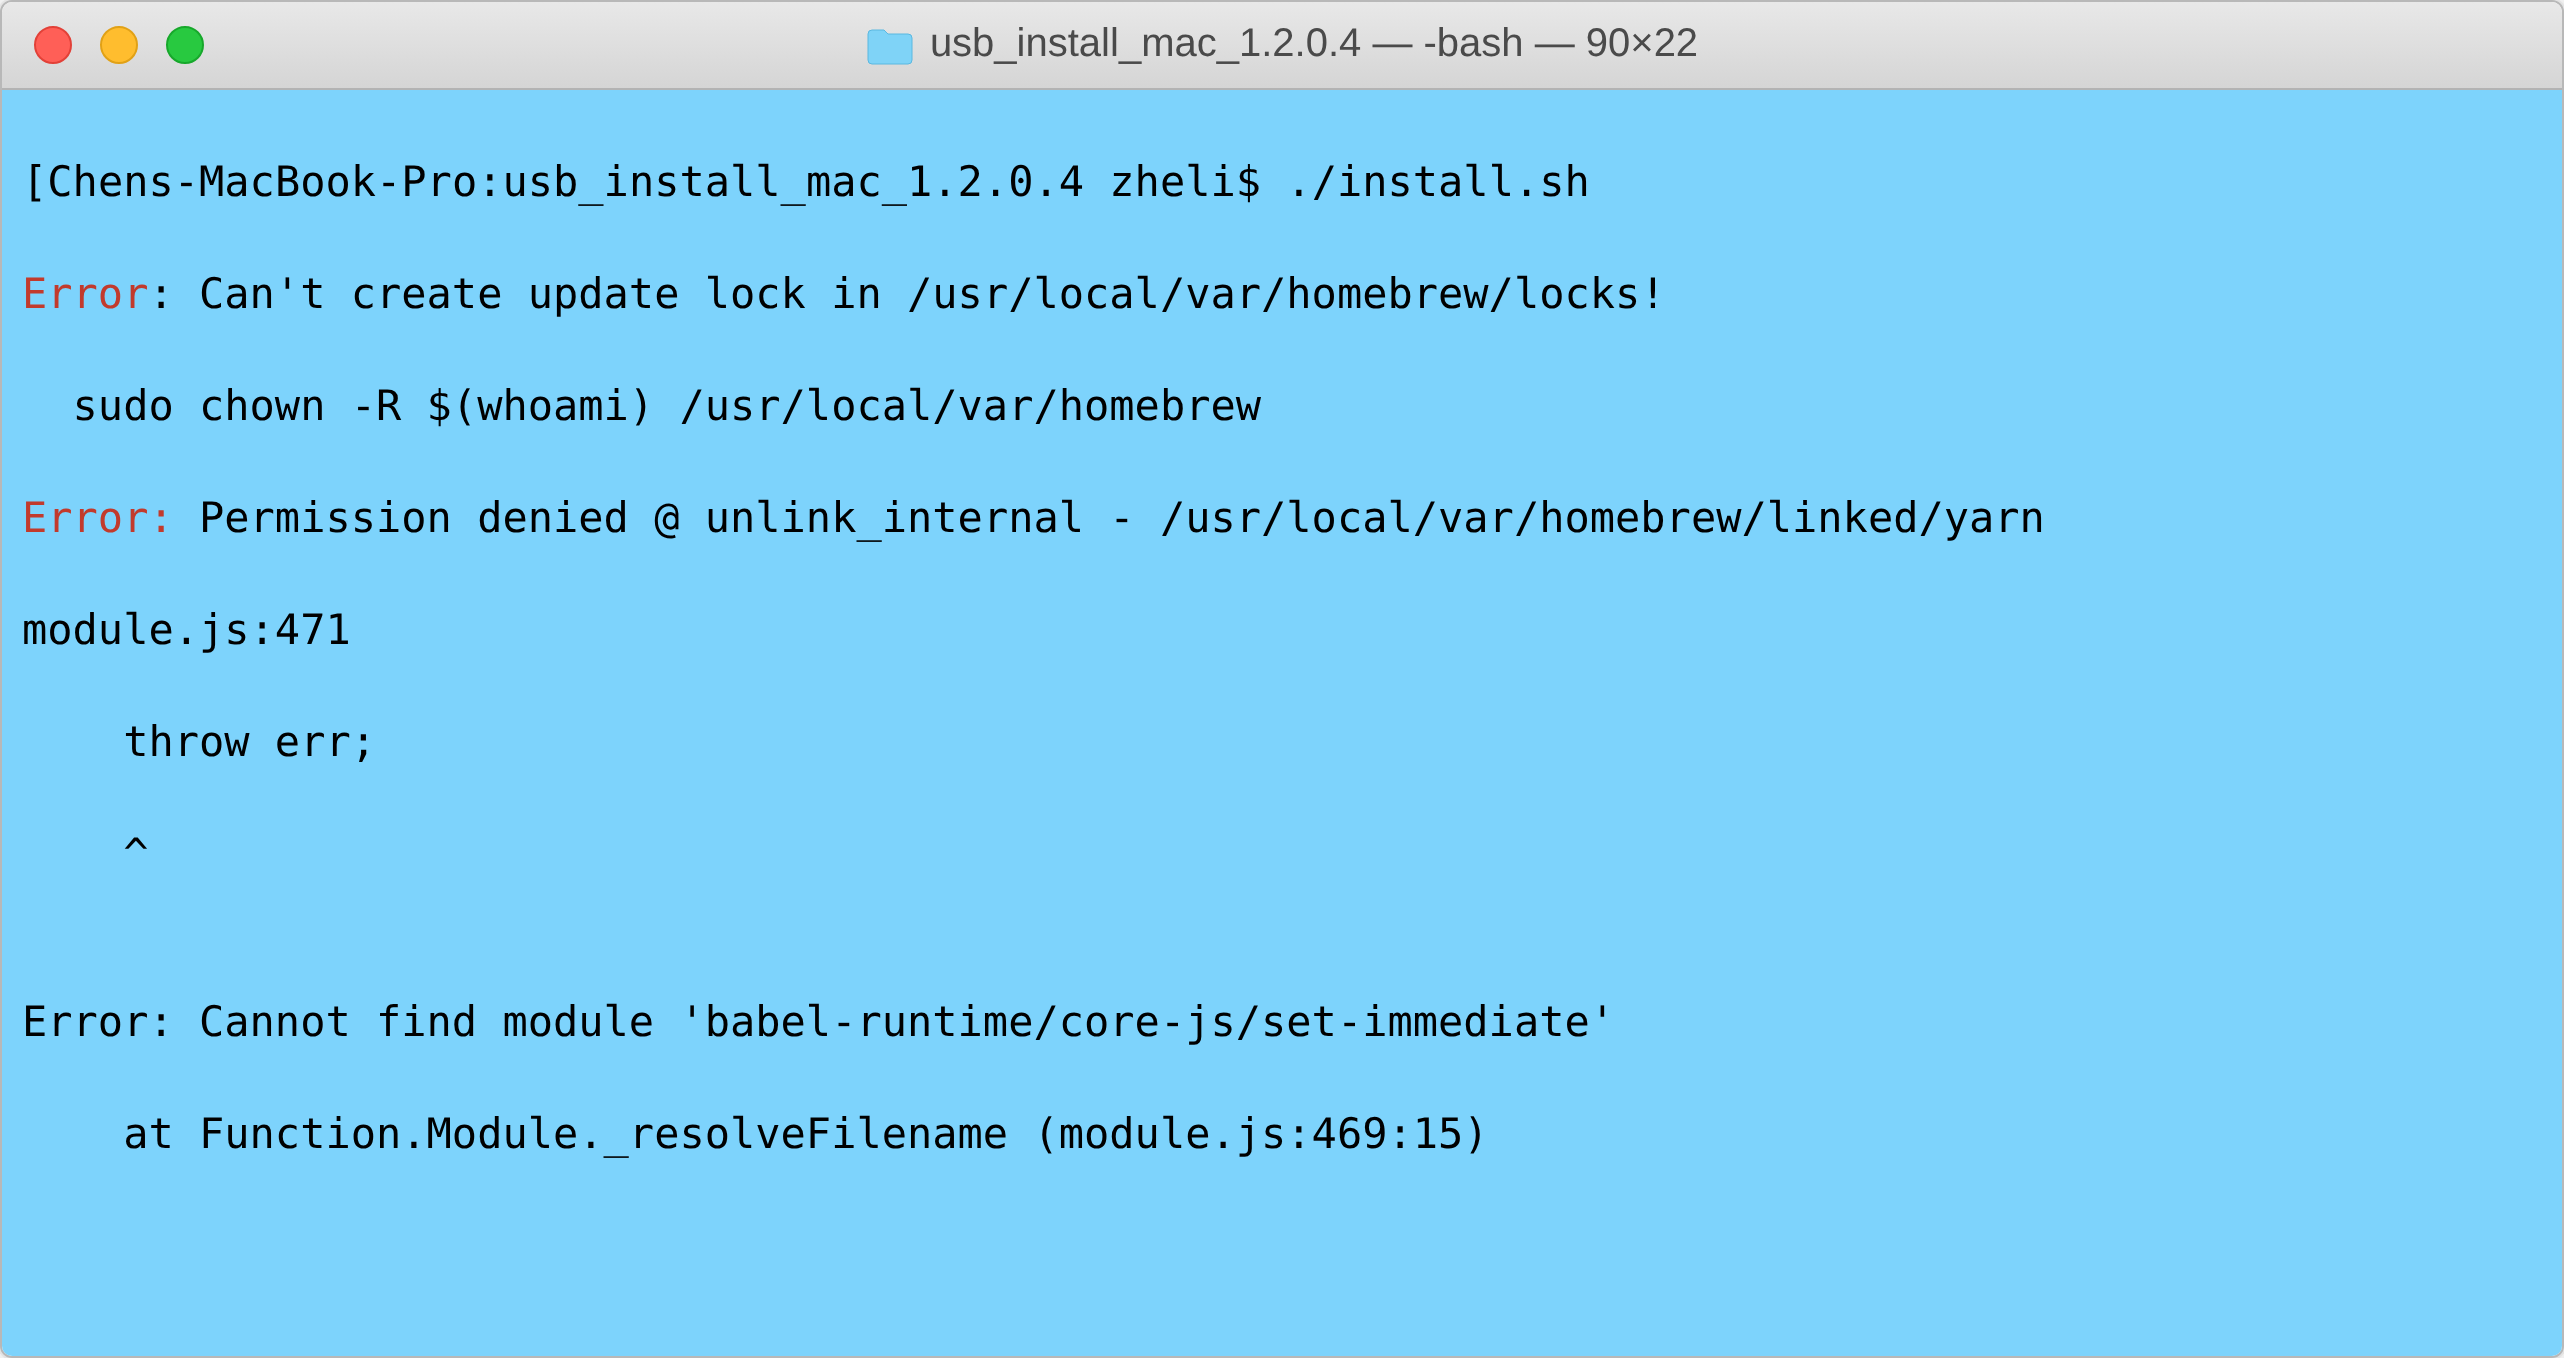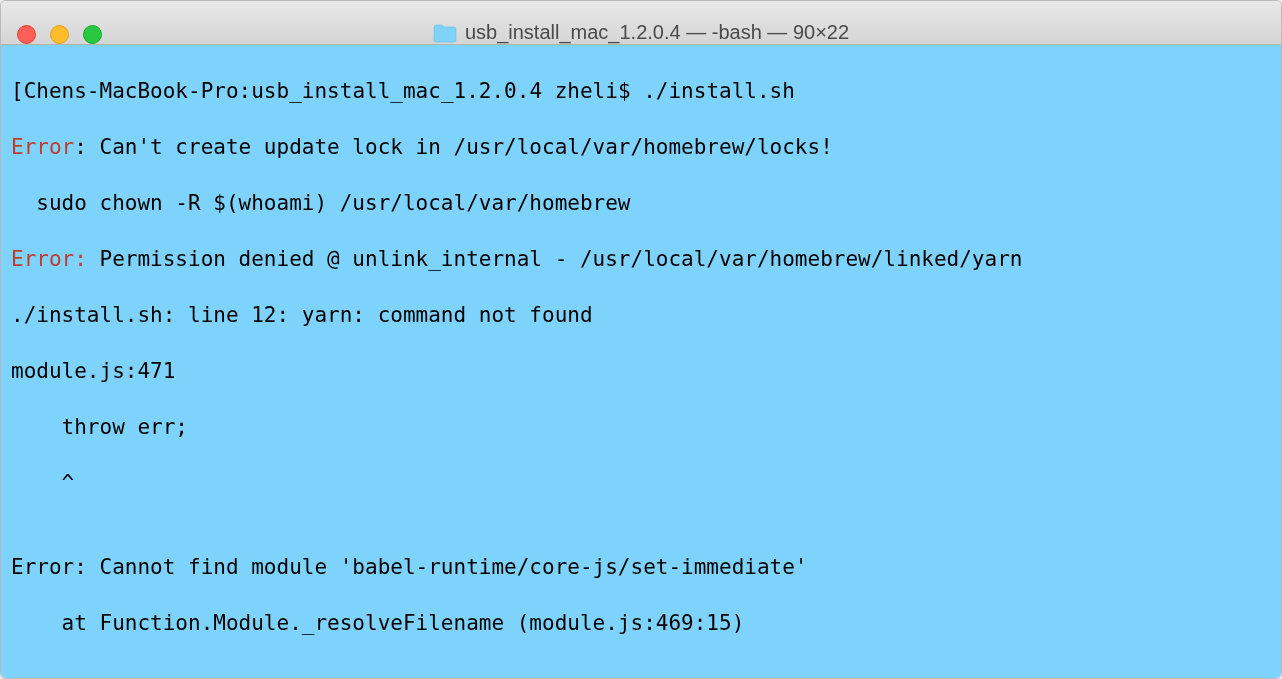--- a/index.html
+++ b/index.html
@@ -19,21 +19,21 @@
     overflow: hidden;
     box-shadow: 0 0 0 1px rgba(0,0,0,0.05);
     display: flex;
     flex-direction: column;
   }
   .titlebar {
     height: 44px;
     background: linear-gradient(to bottom, #e8e8e8, #d5d5d5);
     border-bottom: 1px solid #b3b3b3;
     display: flex;
-    align-items: flex-end;
+    align-items: center;
     position: relative;
     flex-shrink: 0;
   }
   .traffic-lights {
     display: flex;
     align-items: center;
     gap: 14px;
     padding-left: 16px;
   }
   .traffic-light {
@@ -105,21 +105,20 @@
       </span>
       <span class="title-text">usb_install_mac_1.2.0.4 — -bash — 90×22</span>
     </div>
   </div>
 
   <div class="terminal-body">
 <div class="line"><span class="bracket">[</span><span>Chens-MacBook-Pro:usb_install_mac_1.2.0.4 zheli$ </span><span>./install.sh</span></div>
 <div class="line"><span class="error-red">Error</span><span>: Can't create update lock in /usr/local/var/homebrew/locks!</span></div>
 <div class="line">  sudo chown -R $(whoami) /usr/local/var/homebrew</div>
 <div class="line"><span class="error-red-plain">Error:</span><span> Permission denied @ unlink_internal - /usr/local/var/homebrew/linked/yarn</span></div>
-<div class="line">./install.sh: line 12: yarn: command not found</div>
 <div class="line">module.js:471</div>
 <div class="line">    throw err;</div>
 <div class="line">    ^</div>
 <div class="line"></div>
 <div class="line">Error: Cannot find module 'babel-runtime/core-js/set-immediate'</div>
 <div class="line">    at Function.Module._resolveFilename (module.js:469:15)</div>
 
 
 
 

